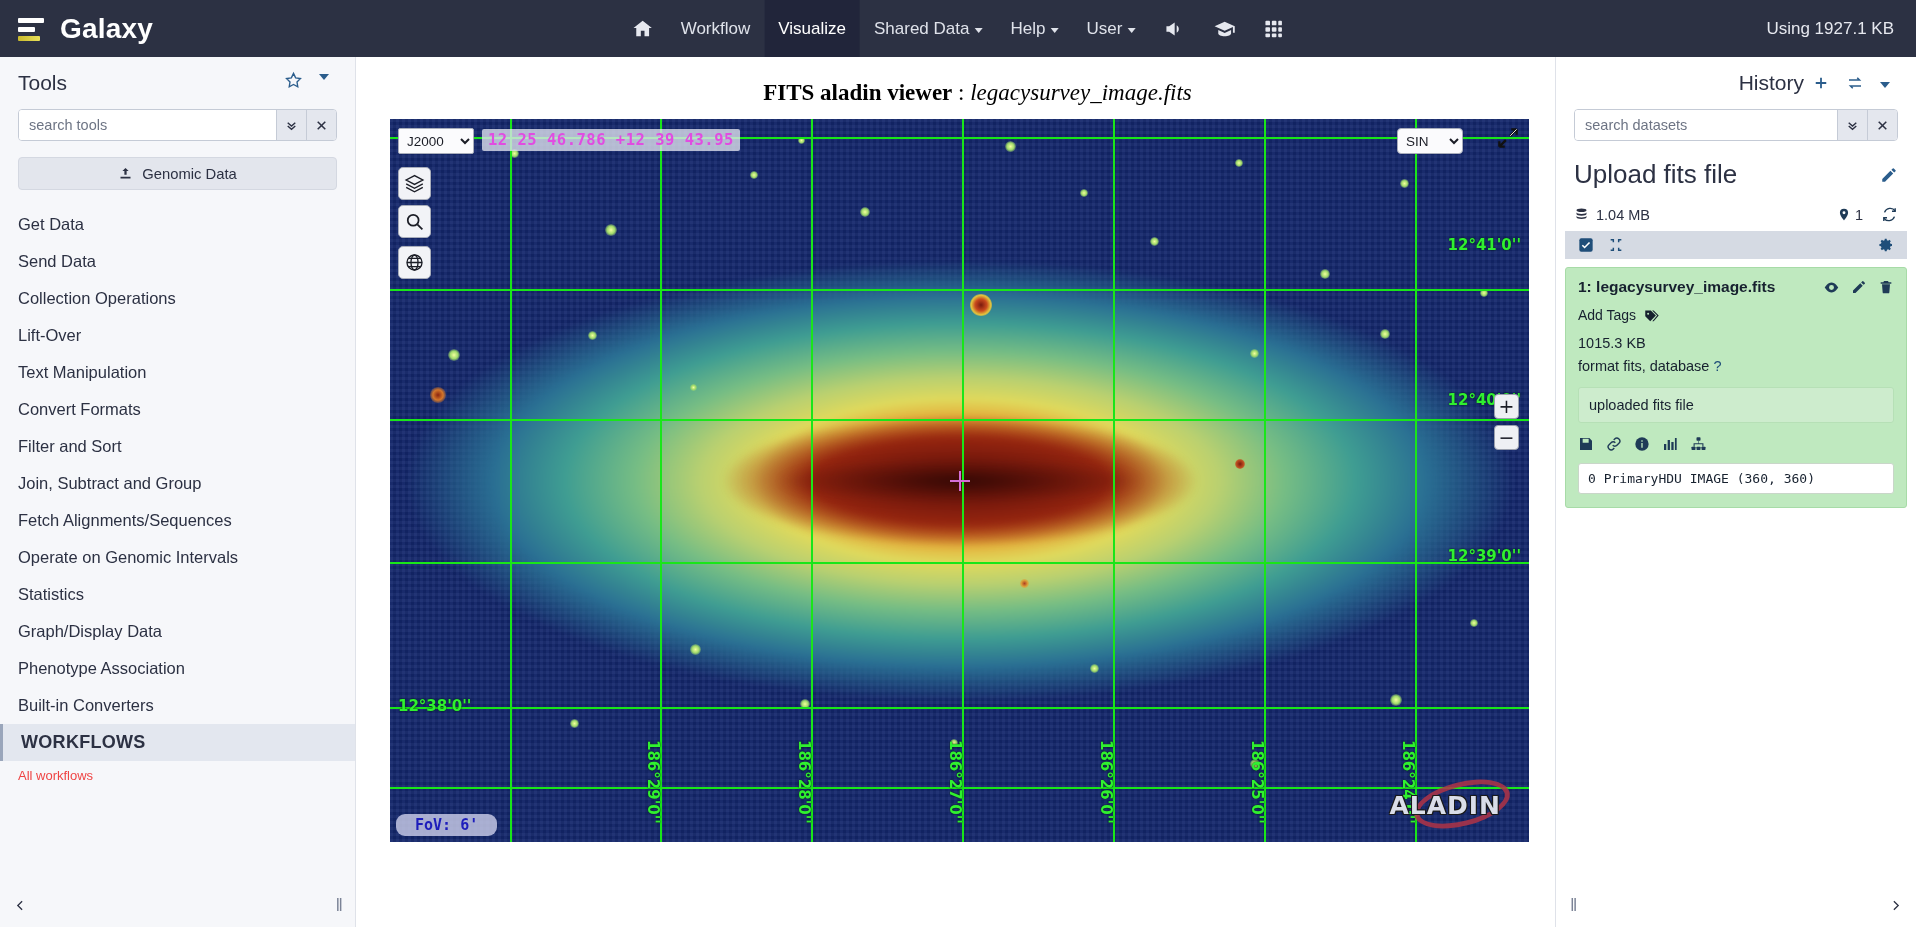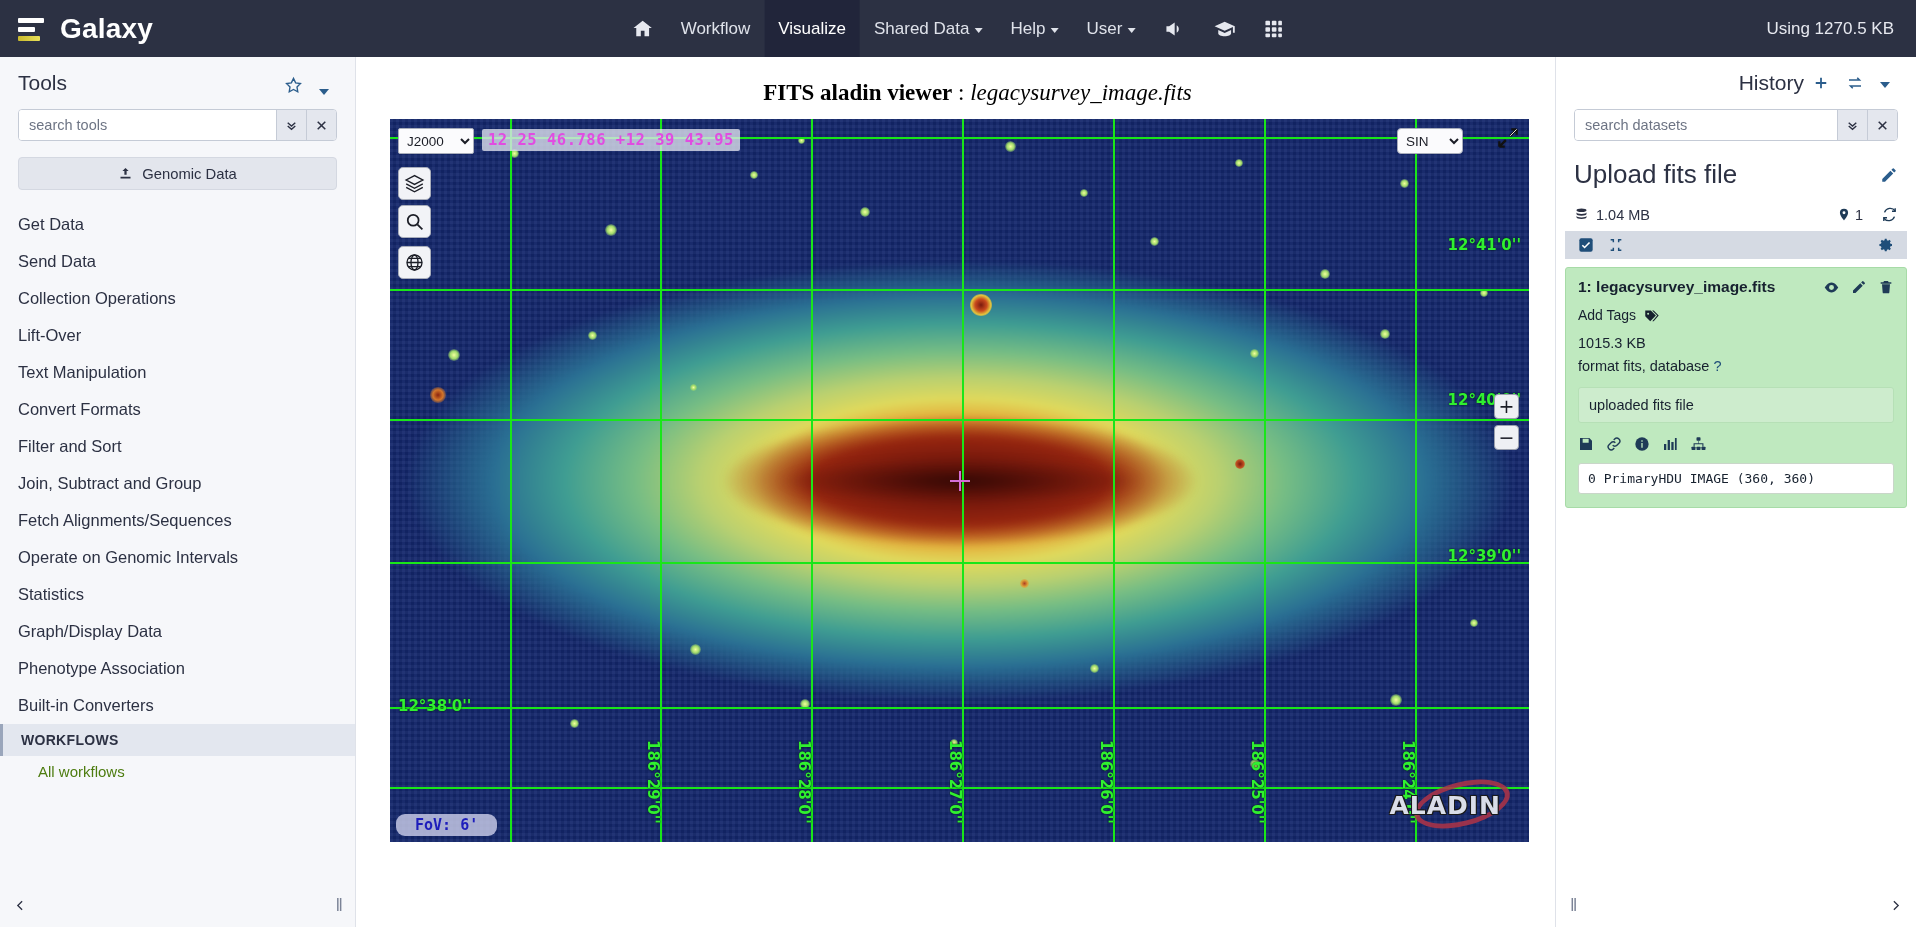--- a/index.html
+++ b/index.html
@@ -59,21 +59,21 @@
   }
 
   
   #tool-panel {
     position: absolute; top: 57px; left: 0;
     width: 356px; height: 870px;
     background: #f6f7fa;
     border-right: 1px solid #dfe2e9;
   }
   .panel-head {
-    display: flex; align-items: flex-end;
+    display: flex; align-items: flex-start;
     padding: 14px 18px 6px 18px;
   }
   .panel-title { font-size: 21px; font-weight: 400; color: #2c3143; flex: 1; }
   .head-btn { color: #2b5d8c; padding: 0 8px; cursor: pointer; display: flex; align-items: center; }
   .search-row {
     margin: 8px 18px 0 18px;
     display: flex; height: 32px;
     border: 1px solid #c5cbd6; border-radius: 4px; overflow: hidden;
     background: #fff;
   }
@@ -94,26 +94,26 @@
     background: #e3e6ed; border: 1px solid #d4d8e1; border-radius: 4px;
     display: flex; align-items: center; justify-content: center; gap: 9px;
     font-size: 14.8px; color: #2c3143; cursor: pointer;
   }
   .tool-list { margin-top: 16px; }
   .tool-item {
     padding: 9px 18px; font-size: 16.5px; color: #2c3143;
     cursor: pointer;
   }
   .tool-section {
-    padding: 8px 18px; font-size: 14px; font-weight: 700;
+    padding: 8px 18px; font-size: 18px; font-weight: 700;
     letter-spacing: .3px; color: #2c3143;
     background: #e3e7ef; border-left: 3px solid #9aa6bb;
     cursor: pointer;
   }
-  .tool-sub { padding: 7px 18px; font-size: 15px; color: #4d7c0f; cursor: pointer; margin-left: 20px; }
+  .tool-sub { padding: 7px 18px; font-size: 13px; color: #ef4444; cursor: pointer; }
   .panel-footer {
     position: absolute; bottom: 0; left: 0; right: 0; height: 44px;
     display: flex; align-items: center; justify-content: space-between;
     padding: 0 14px; color: #2c3143;
   }
   .footer-arrow { font-size: 20px; cursor: pointer; }
   .drag-handle { font-size: 18px; color: #7b8396; cursor: col-resize; letter-spacing: -2px; }
 
   
   #center {
@@ -382,21 +382,21 @@
         <rect x="3" y="10" width="5" height="5" rx="1"></rect>
           <rect x="10" y="10" width="5" height="5" rx="1"></rect>
           <rect x="17" y="10" width="4" height="5" rx="1"></rect>
         <rect x="3" y="17" width="5" height="4" rx="1"></rect>
           <rect x="10" y="17" width="5" height="4" rx="1"></rect>
           <rect x="17" y="17" width="4" height="4" rx="1"></rect>
       </svg>
     </div>
   </div>
 
-  <div class="nav-right">Using 1270.5 KB</div>
+  <div class="nav-right">Using 1927.1 KB</div>
 </div>
 
 <div id="tool-panel">
   <div class="panel-head">
     <div class="panel-title">Tools</div>
     <div class="head-btn">
       <svg width="19" height="19" viewBox="0 0 24 24" fill="none" stroke="#2b5d8c" stroke-width="1.7">
         <path d="M12 3l2.7 5.6 6.1.9-4.4 4.3 1 6.1-5.4-2.9-5.4 2.9 1-6.1L3.2 9.5l6.1-.9z"></path>
       </svg>
     </div>

